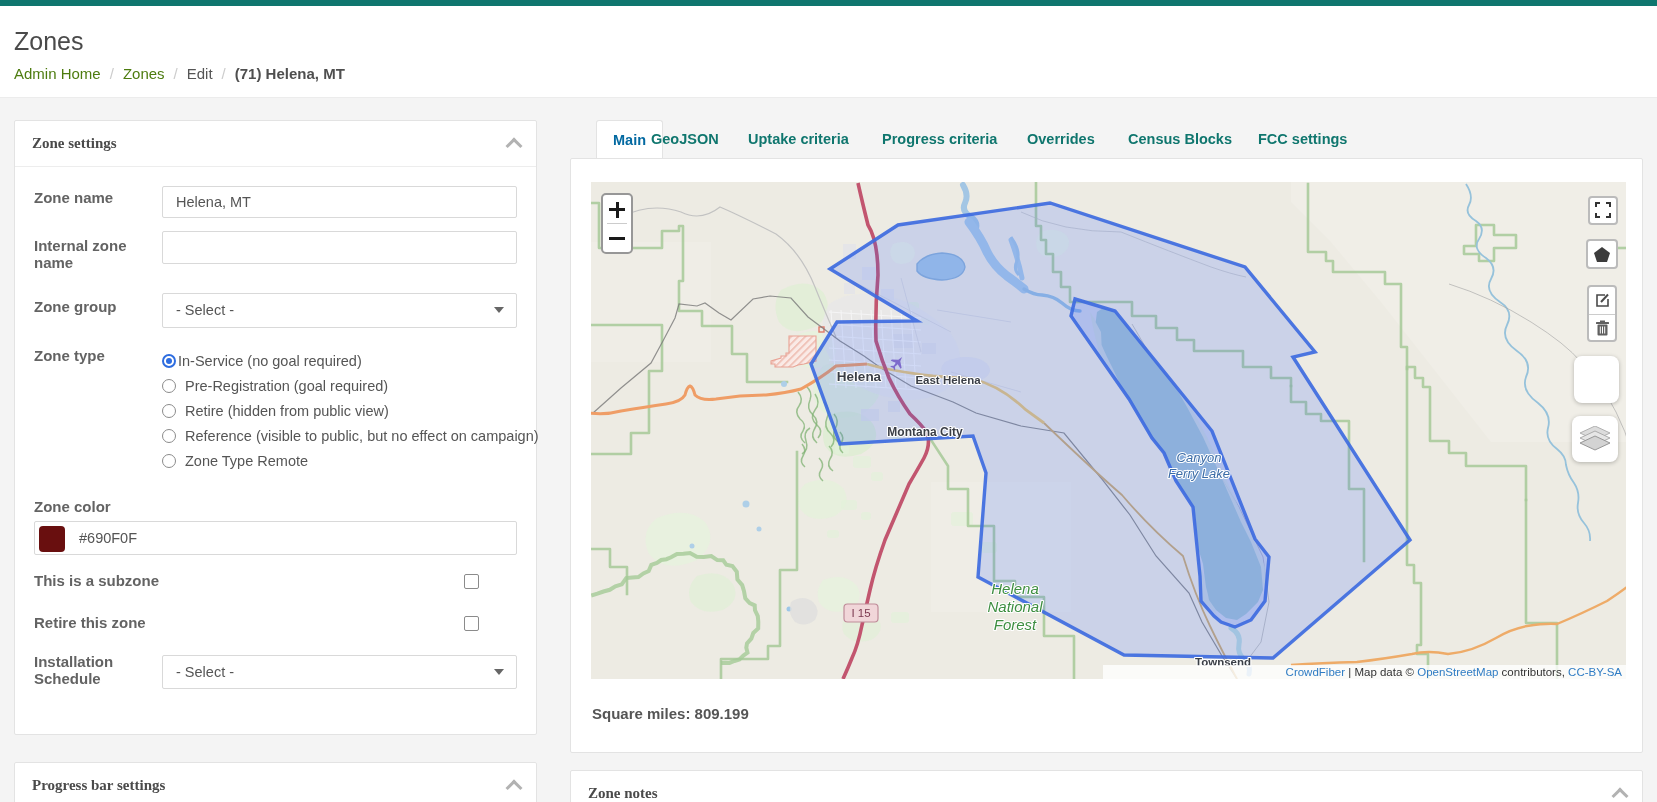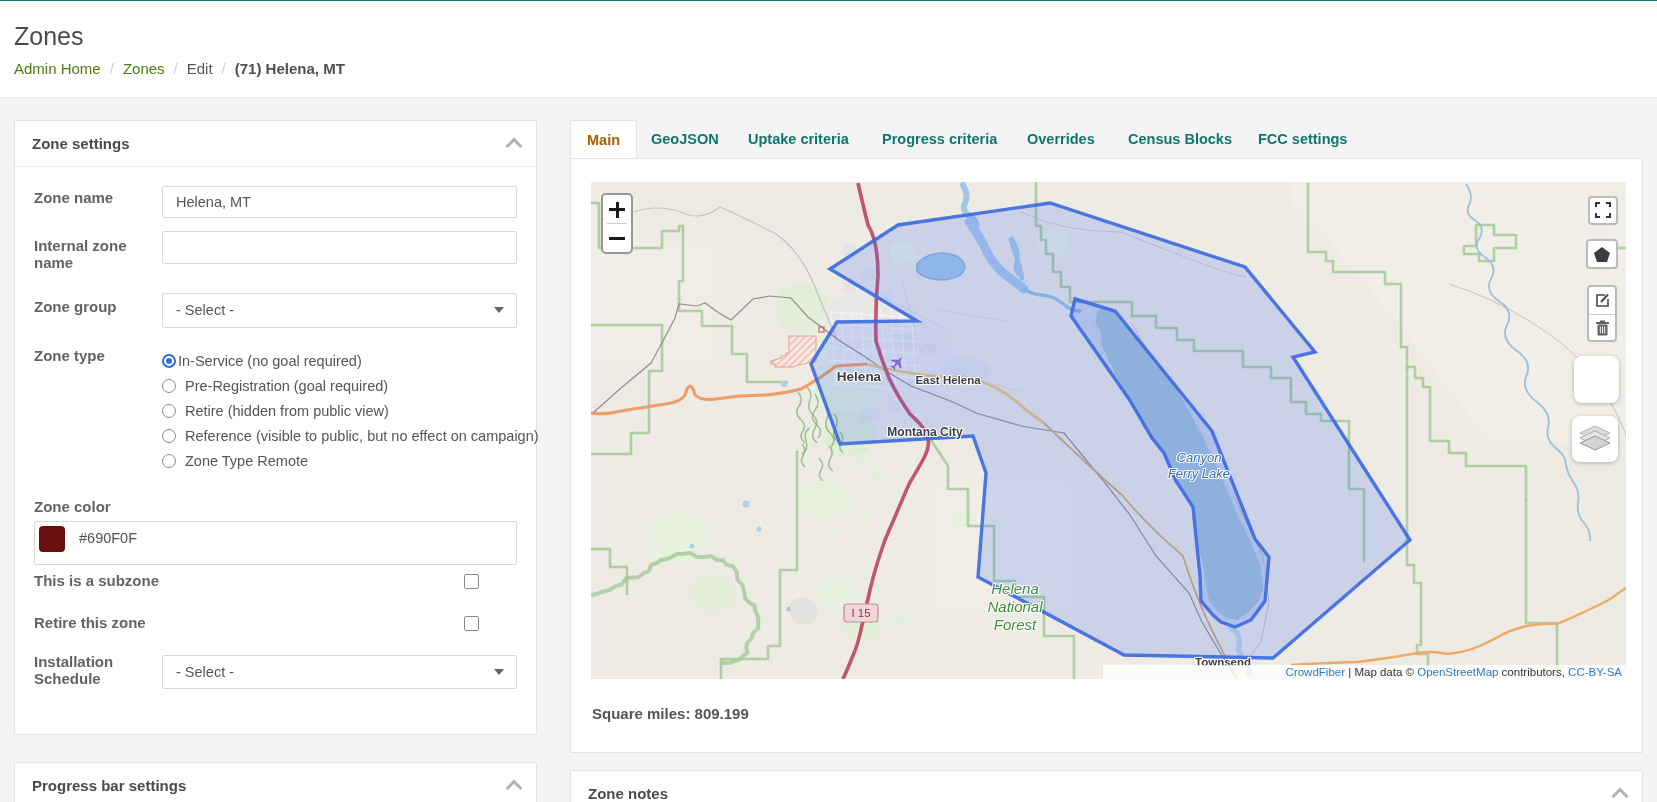--- a/index.html
+++ b/index.html
@@ -1,48 +1,48 @@
 <!DOCTYPE html>
 <html><head>
 <meta charset="utf-8">
 <style>
   * { margin:0; padding:0; box-sizing:border-box; }
   html,body { width:1657px; height:802px; overflow:hidden; background:#f4f4f4; -webkit-font-smoothing:antialiased;
     font-family:"Liberation Sans", sans-serif; }
   .pagehead { position:absolute; left:0; top:0; width:1657px; height:98px; background:#fff;
-    border-top:1px solid #0f766e; border-bottom:1px solid #ececec; }
+    border-top:6px solid #0f766e; border-bottom:1px solid #ececec; }
   .pagehead h1 { position:absolute; left:14px; top:21px; font-size:25px; font-weight:400; color:#4a4a4a; }
   .crumbs { position:absolute; left:14px; top:59px; font-size:15px; color:#555; }
   .crumbs a { color:#4d7c0f; text-decoration:none; }
   .crumbs .sep { color:#ccc; padding:0 9px; }
   .crumbs b { color:#4f4f4f; }
   .card { position:absolute; background:#fff; border:1px solid #e3e3e3; border-radius:2px; }
   .cardhead { position:relative; height:46px; }
-  .cardhead .t { position:absolute; left:17px; top:14px; font-size:15px; font-weight:700; color:#4a4a4a; }
+  .cardhead .t { position:absolute; left:17px; top:14px; font-size:15px; font-weight:700; color:#4a4a4a;font-family:Liberation Serif, serif; }
   .chev { position:absolute; right:16px; top:15px; width:13px; height:13px; }
   .chev:before { content:""; position:absolute; left:1px; top:4px; width:9px; height:9px;
     border-left:3px solid #b2b2b2; border-top:3px solid #b2b2b2; transform:rotate(45deg); }
   #zonecard { left:14px; top:120px; width:523px; height:615px; }
   #zonecard .cardhead { border-bottom:1px solid #ededed; }
   .frm { position:absolute; left:0; top:0; width:100%; height:100%; }
   .lbl { position:absolute; font-size:15px; font-weight:700; color:#636363; line-height:17px; white-space:nowrap; }
   .inp { position:absolute; border:1px solid #d9d9d9; border-radius:2px; background:#fff;
     font-size:14.5px; color:#555; white-space:nowrap; }
   .inp .v { position:absolute; left:13px; top:7px; }
   .sel .car { position:absolute; right:12px; top:13px; width:0; height:0;
     border-left:5px solid transparent; border-right:5px solid transparent; border-top:6px solid #666; }
   .radio { position:absolute; width:14px; height:14px; border:1px solid #8b8b8b; border-radius:50%; background:#fff; }
   .radio.on { border:2px solid #2e6de0; }
   .radio.on:before { content:""; position:absolute; left:2px; top:2px; width:6px; height:6px;
     border-radius:50%; background:#2e6de0; }
   .rtxt { position:absolute; font-size:14.5px; color:#555; white-space:nowrap; }
   .cbox { position:absolute; width:15px; height:15px; border:1px solid #8b8b8b; border-radius:2px; background:#fff; }
   .tabs { position:absolute; left:570px; top:120px; height:39px; font-size:14.5px; font-weight:700; }
   .tab { position:absolute; top:0; height:39px; line-height:39px; color:#0f766e; padding:0 16px; white-space:nowrap; }
-  .tab.on { background:#fff; color:#a16207; border:1px solid #e3e3e3; border-bottom:none; height:40px; border-radius:3px 3px 0 0; }
+  .tab.on { background:#fff; color:#0369a1; border:1px solid #e3e3e3; border-bottom:none; height:40px; border-radius:3px 3px 0 0;margin-left:26px; }
   #mapcard { left:570px; top:158px; width:1073px; height:595px; }
   #mapbox { position:absolute; left:20px; top:23px; width:1035px; height:497px; background:#edebe3; overflow:hidden; }
   .sqm { position:absolute; left:21px; top:546px; font-size:15px; font-weight:700; color:#555; }
   #progcard { left:14px; top:762px; width:523px; height:46px; }
   #notecard { left:570px; top:770px; width:1073px; height:38px; }
 </style>
 </head>
 <body>
 <div class="pagehead">
   <h1>Zones</h1>
@@ -71,21 +71,21 @@
       <span class="rtxt" style="left:163px; top:232px;">In-Service (no goal required)</span>
     <span class="radio" style="left:147px; top:258px;"></span>
       <span class="rtxt" style="left:170px; top:257px;">Pre-Registration (goal required)</span>
     <span class="radio" style="left:147px; top:283px;"></span>
       <span class="rtxt" style="left:170px; top:282px;">Retire (hidden from public view)</span>
     <span class="radio" style="left:147px; top:308px;"></span>
       <span class="rtxt" style="left:170px; top:307px;">Reference (visible to public, but no effect on campaign)</span>
     <span class="radio" style="left:147px; top:333px;"></span>
       <span class="rtxt" style="left:170px; top:332px;">Zone Type Remote</span>
     <span class="lbl" style="left:19px; top:377px;">Zone color</span>
-    <div class="inp" style="left:19px; top:400px; width:483px; height:44px;">
+    <div class="inp" style="left:19px; top:400px; width:483px; height:34px;">
       <span style="position:absolute; left:4px; top:4px; width:26px; height:26px; background:#690F0F; border-radius:4px;"></span>
       <span class="v" style="left:44px; top:8px;">#690F0F</span>
     </div>
     <span class="lbl" style="left:19px; top:451px;">This is a subzone</span>
     <span class="cbox" style="left:449px; top:453px;"></span>
     <span class="lbl" style="left:19px; top:493px;">Retire this zone</span>
     <span class="cbox" style="left:449px; top:495px;"></span>
     <span class="lbl" style="left:19px; top:532px;">Installation<br>Schedule</span>
     <div class="inp sel" style="left:147px; top:534px; width:355px; height:34px;">
         <span class="v" style="top:8px;">- Select -</span>

